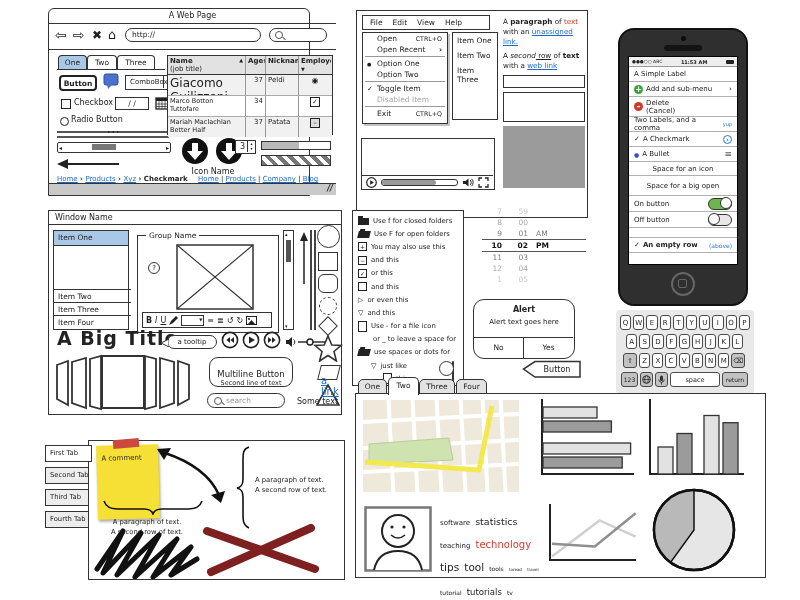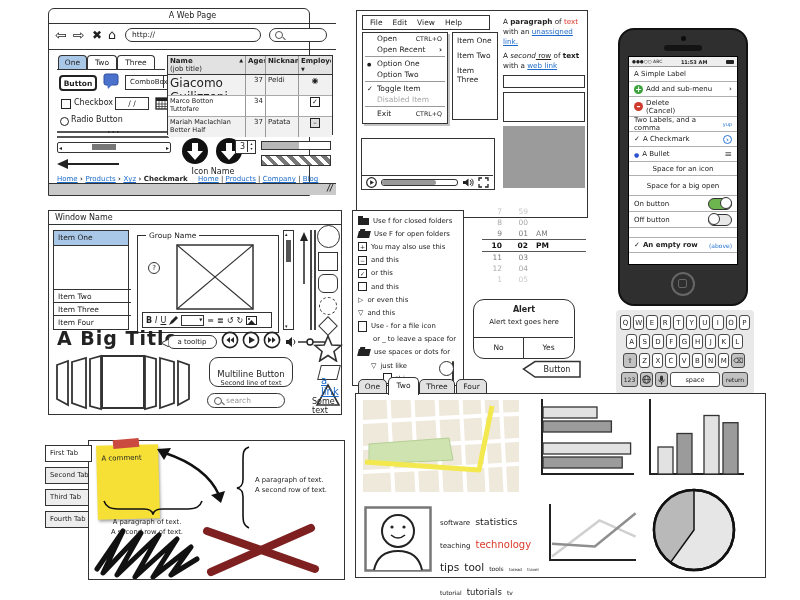--- a/index.html
+++ b/index.html
@@ -493,21 +493,21 @@
 
     <div class="a bd" style="left:160px;top:146px;width:84px;height:30px;border-radius:9px;text-align:center">
       <div style="font-size:8.5px;margin-top:11px">Multiline Button</div>
       <div style="font-size:6.5px">Second line of text</div>
     </div>
     <span class="a lnk" style="left:272px;top:164px;font-size:10px">a link</span>
     <div class="a bd" style="left:158px;top:182px;width:78px;height:15px;border-radius:8px;display:flex;align-items:center;gap:4px;padding-left:6px">
       <span class="mag"></span>
       <span style="font-size:7.5px;color:#999">search</span>
     </div>
-    <span class="a" style="left:263px;top:186px;font-size:8px">Some text</span>
+    <span class="a" style="left:248px;top:186px;font-size:8px">Some text</span>
   </div>
 
   
   <div class="a bd" style="left:352px;top:210px;width:112px;height:176px;padding-top:3px">
     <div class="frow">
         <span class="ic-fc"></span>
         <span>Use f for closed folders</span>
       </div>
     <div class="frow">
         <span class="ic-fo"></span>

